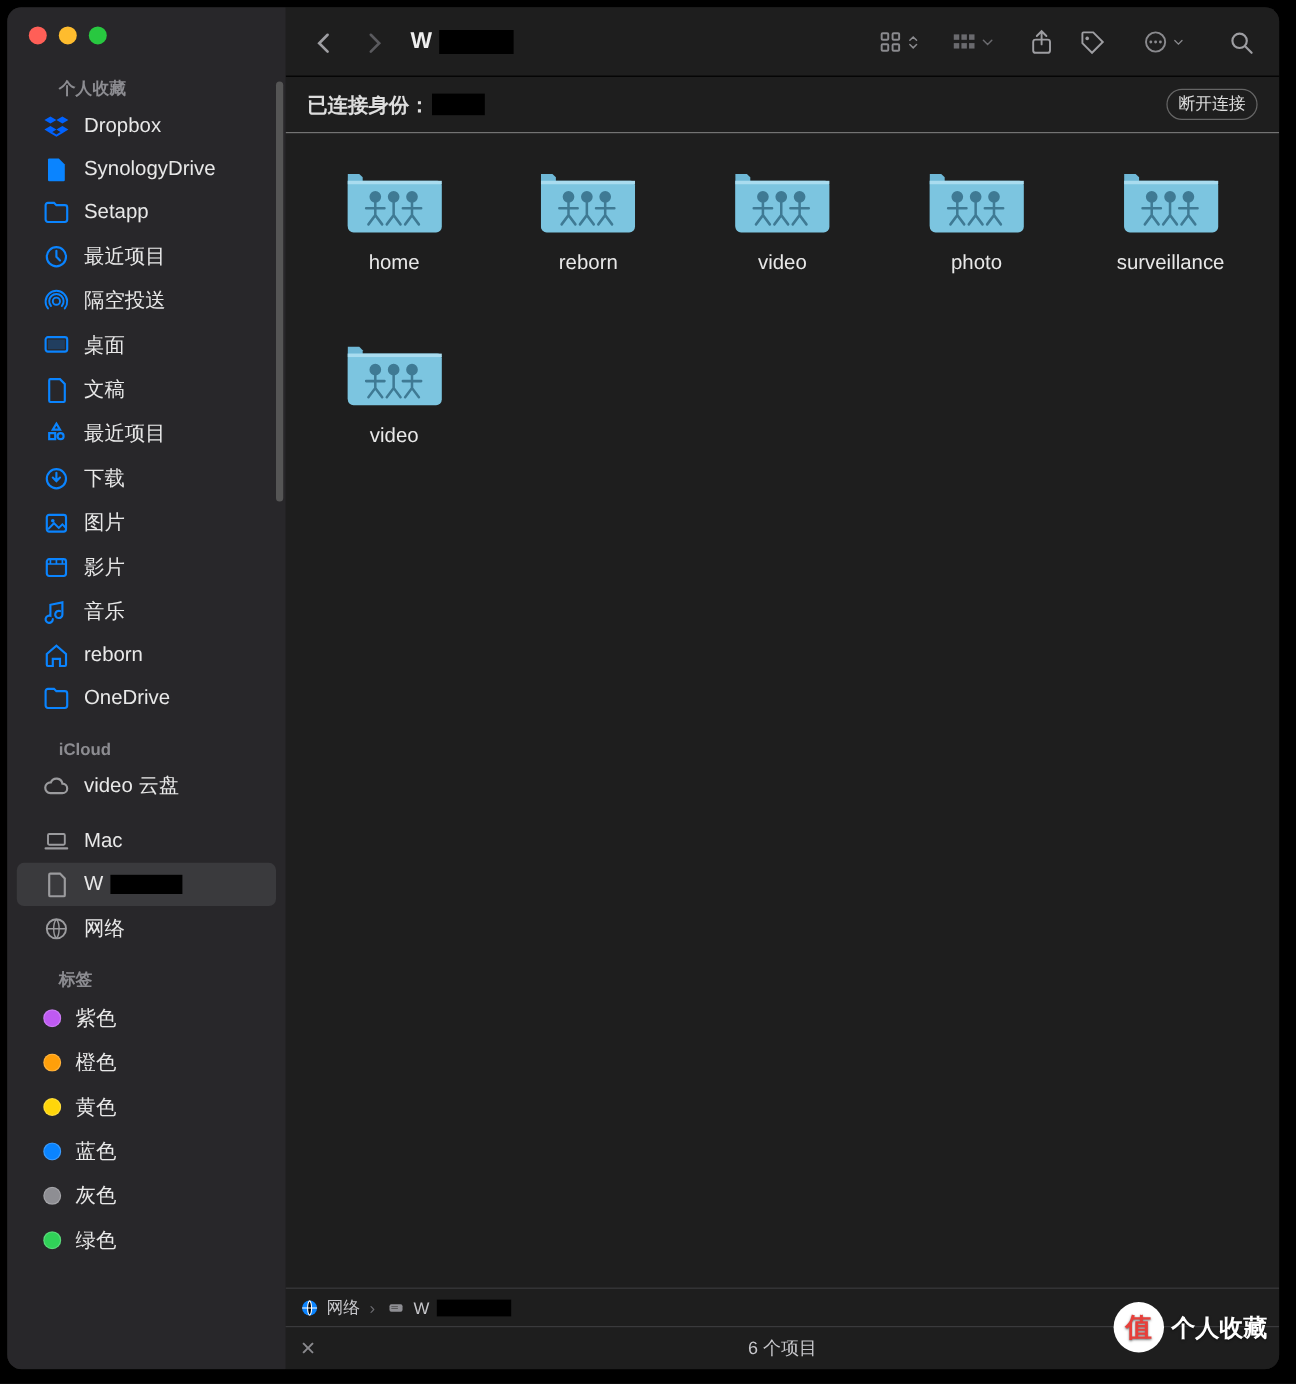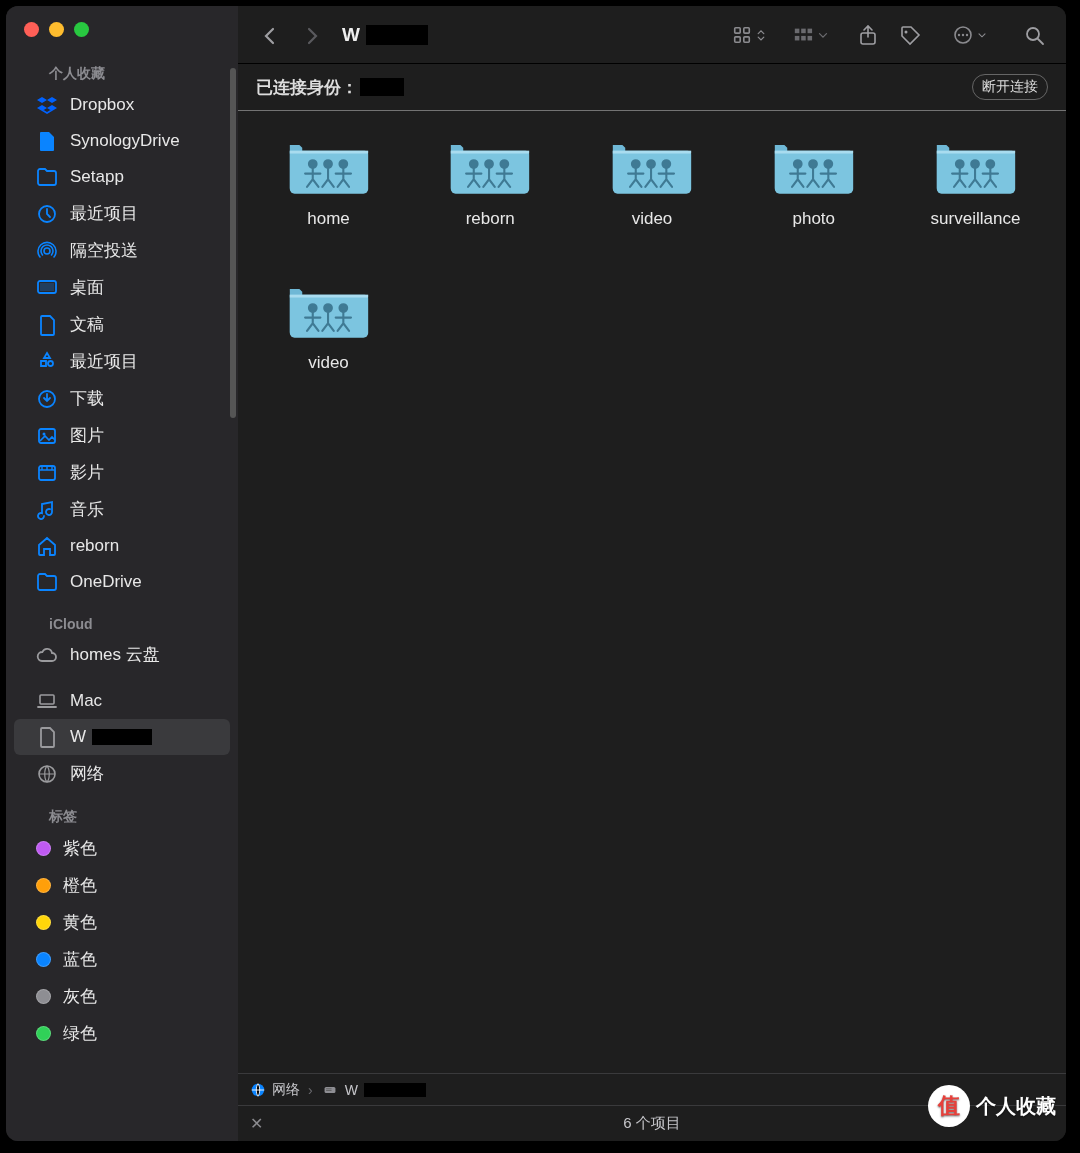--- a/index.html
+++ b/index.html
@@ -405,21 +405,21 @@
 
     <div class="side-section">
       <div class="side-heading">iCloud</div>
       <div id="icloud-list">
           <div class="side-item">
             <span class="side-icon gray" style="color: rgb(155, 155, 158);">
               <svg viewBox="0 0 22 22">
                 <use href="#ic-cloud"></use>
               </svg>
             </span>
-            <span>homes 云盘</span>
+            <span>video 云盘</span>
           </div>
         </div>
     </div>
 
     <div class="side-section">
       <div id="loc-list">
           <div class="side-item">
             <span class="side-icon gray" style="color: rgb(155, 155, 158);">
               <svg viewBox="0 0 22 22">
                 <use href="#ic-laptop"></use>

